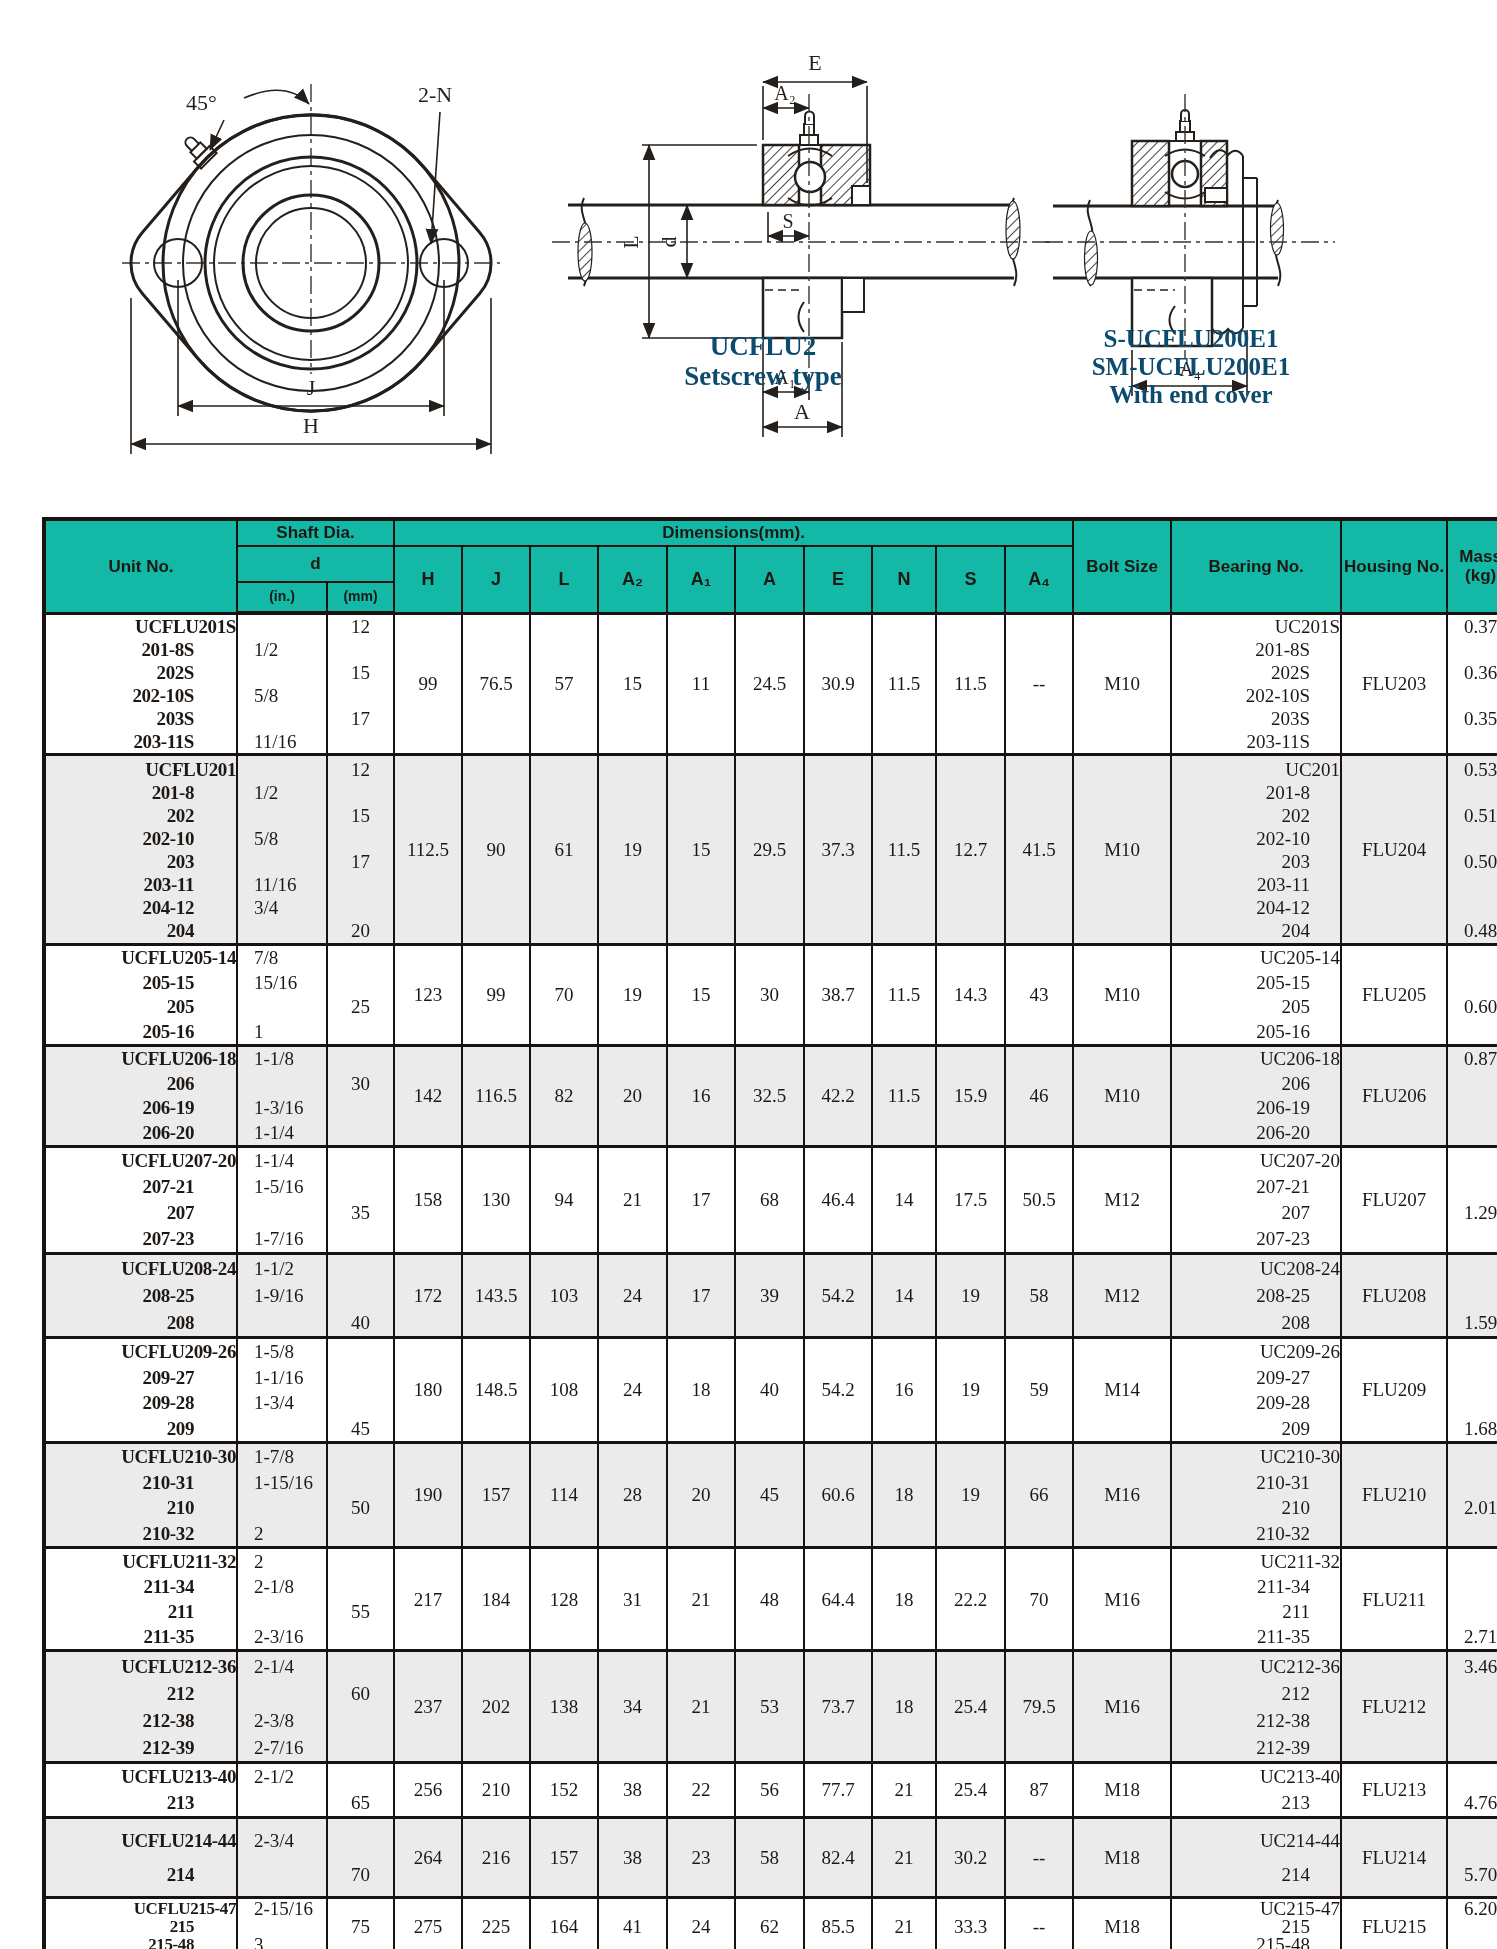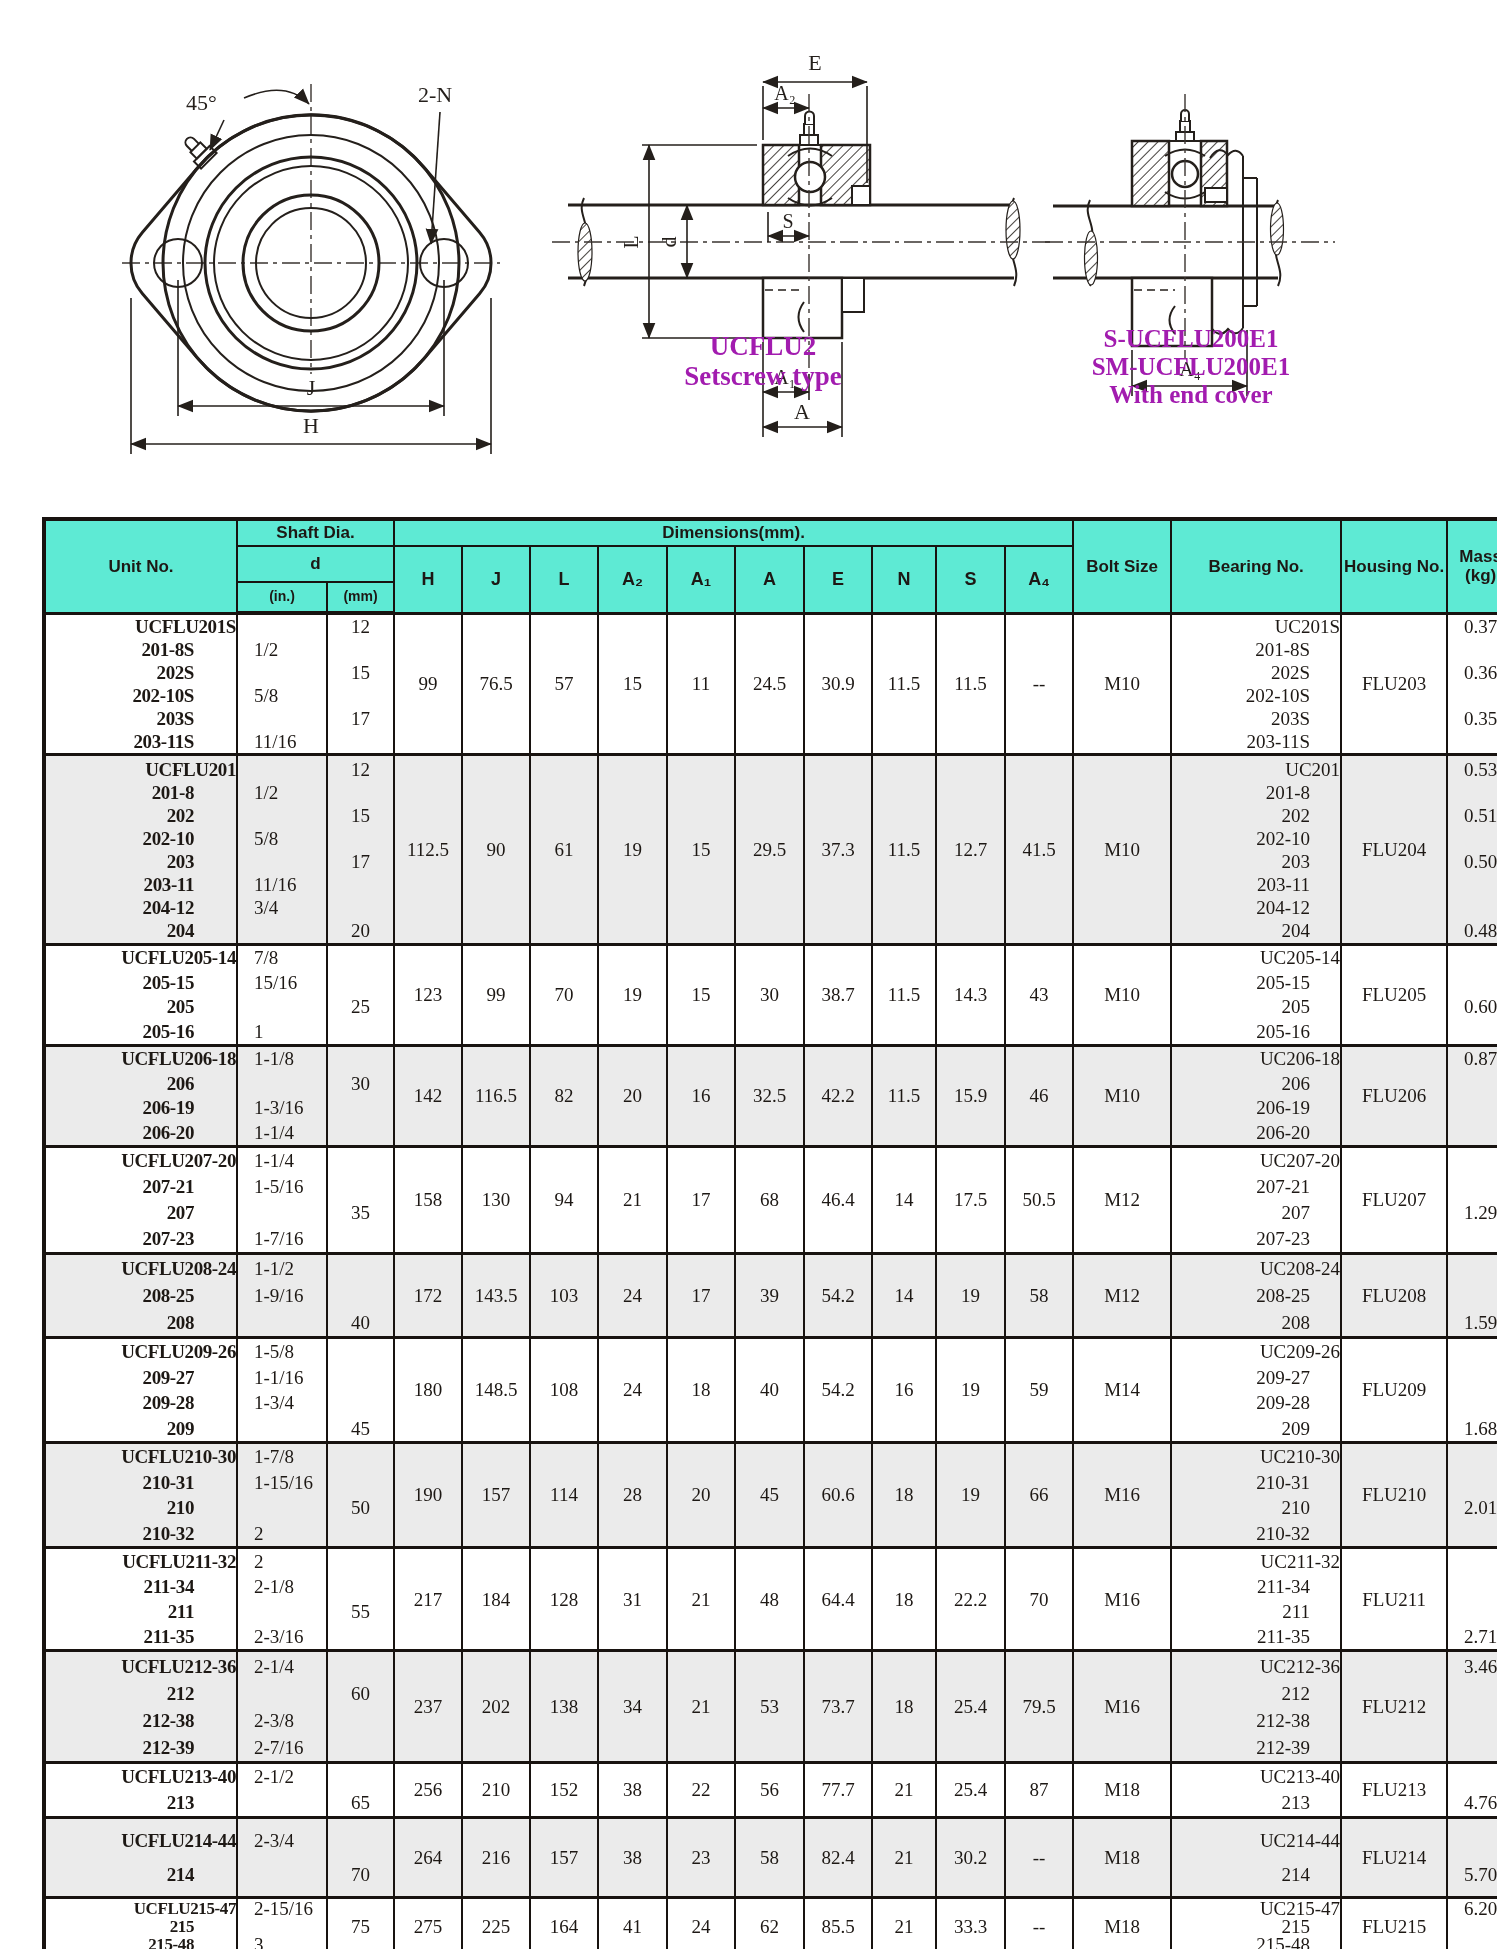--- a/index.html
+++ b/index.html
@@ -12,30 +12,30 @@
   .o2{fill:none;stroke:#241f1b;stroke-width:2}
   .o2w{fill:#fff;stroke:#241f1b;stroke-width:2}
   .o25w{fill:#fff;stroke:#241f1b;stroke-width:2.5}
   .hat{fill:url(#hz);stroke:#241f1b;stroke-width:2.5}
   .dim{stroke:#241f1b;stroke-width:1.6;fill:none}
   .dsh{stroke:#241f1b;stroke-width:1.4;fill:none;stroke-dasharray:8 5}
   .cl{stroke:#3a3430;stroke-width:1.4;fill:none;stroke-dasharray:18 5 4 5}
   .lbl{font-size:22px}
   .lbs{font-size:20px}
 
-  .caption{position:absolute;color:#a21caf;font-family:"Liberation Serif",serif;
+  .caption{position:absolute;color:#0c4a6e;font-family:"Liberation Serif",serif;
            font-weight:bold;text-align:center}
   .cap-mid{left:648px;top:331px;width:230px;font-size:27px;line-height:30px}
   .cap-right{left:1046px;top:325px;width:290px;font-size:25px;line-height:28px}
 
   table.spec{position:absolute;left:42px;top:517px;width:1449px;
              border-collapse:collapse;table-layout:fixed;border:4px solid #181310}
   .spec th,.spec td{border:2px solid #181310;padding:0;text-align:center;
                     vertical-align:middle;overflow:hidden}
-  .spec thead th{background:#5eead4;font-weight:bold;font-size:17px;line-height:1.12}
+  .spec thead th{background:#14b8a6;font-weight:bold;font-size:17px;line-height:1.12}
   .spec thead tr.h1 th{height:24px}
   .spec thead tr.h2 th{height:34px}
   .spec thead tr.h3 th{height:28px}
   .spec thead tr.h3 th{border-bottom:4px solid #181310}
   .spec thead th.collet{font-size:18px}
   .spec thead th.sub{font-size:14px}
   .spec tbody td{font-family:"Liberation Serif",serif;font-size:19px;
                  border-width:3px 2px;background:#fff}
   .spec tbody tr.alt td{background:#ebebeb}
   .ln{white-space:nowrap}

